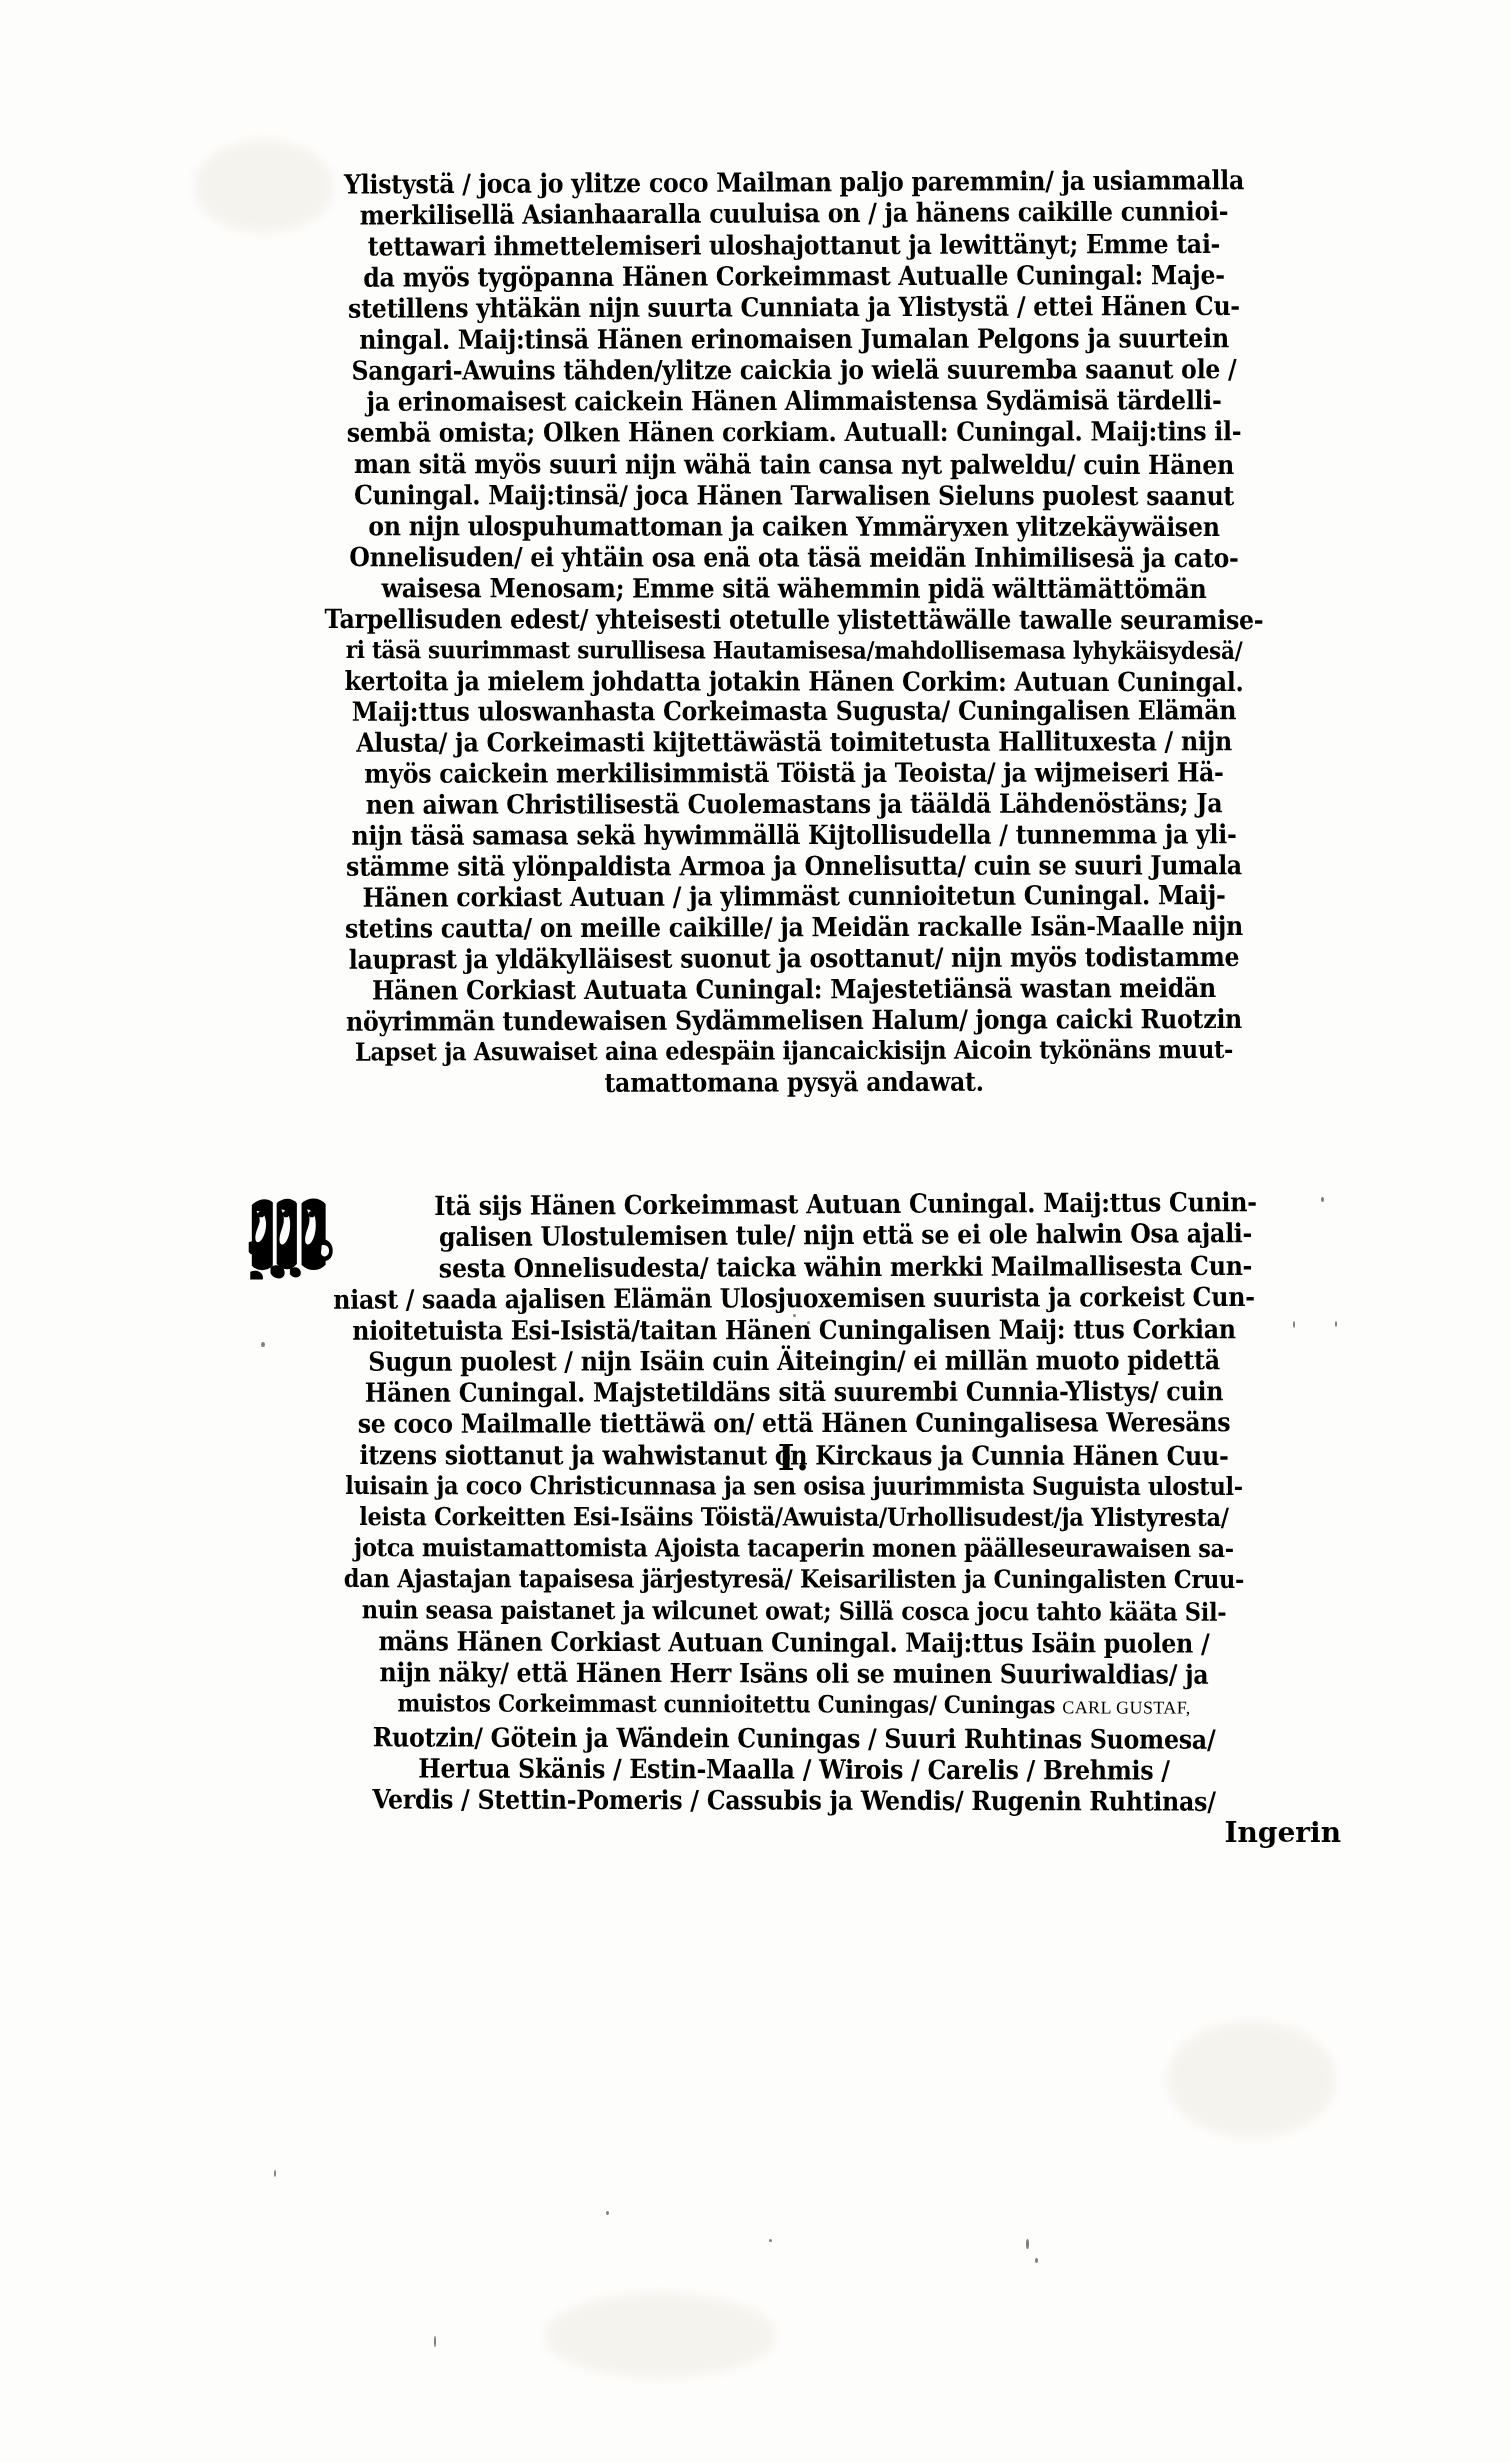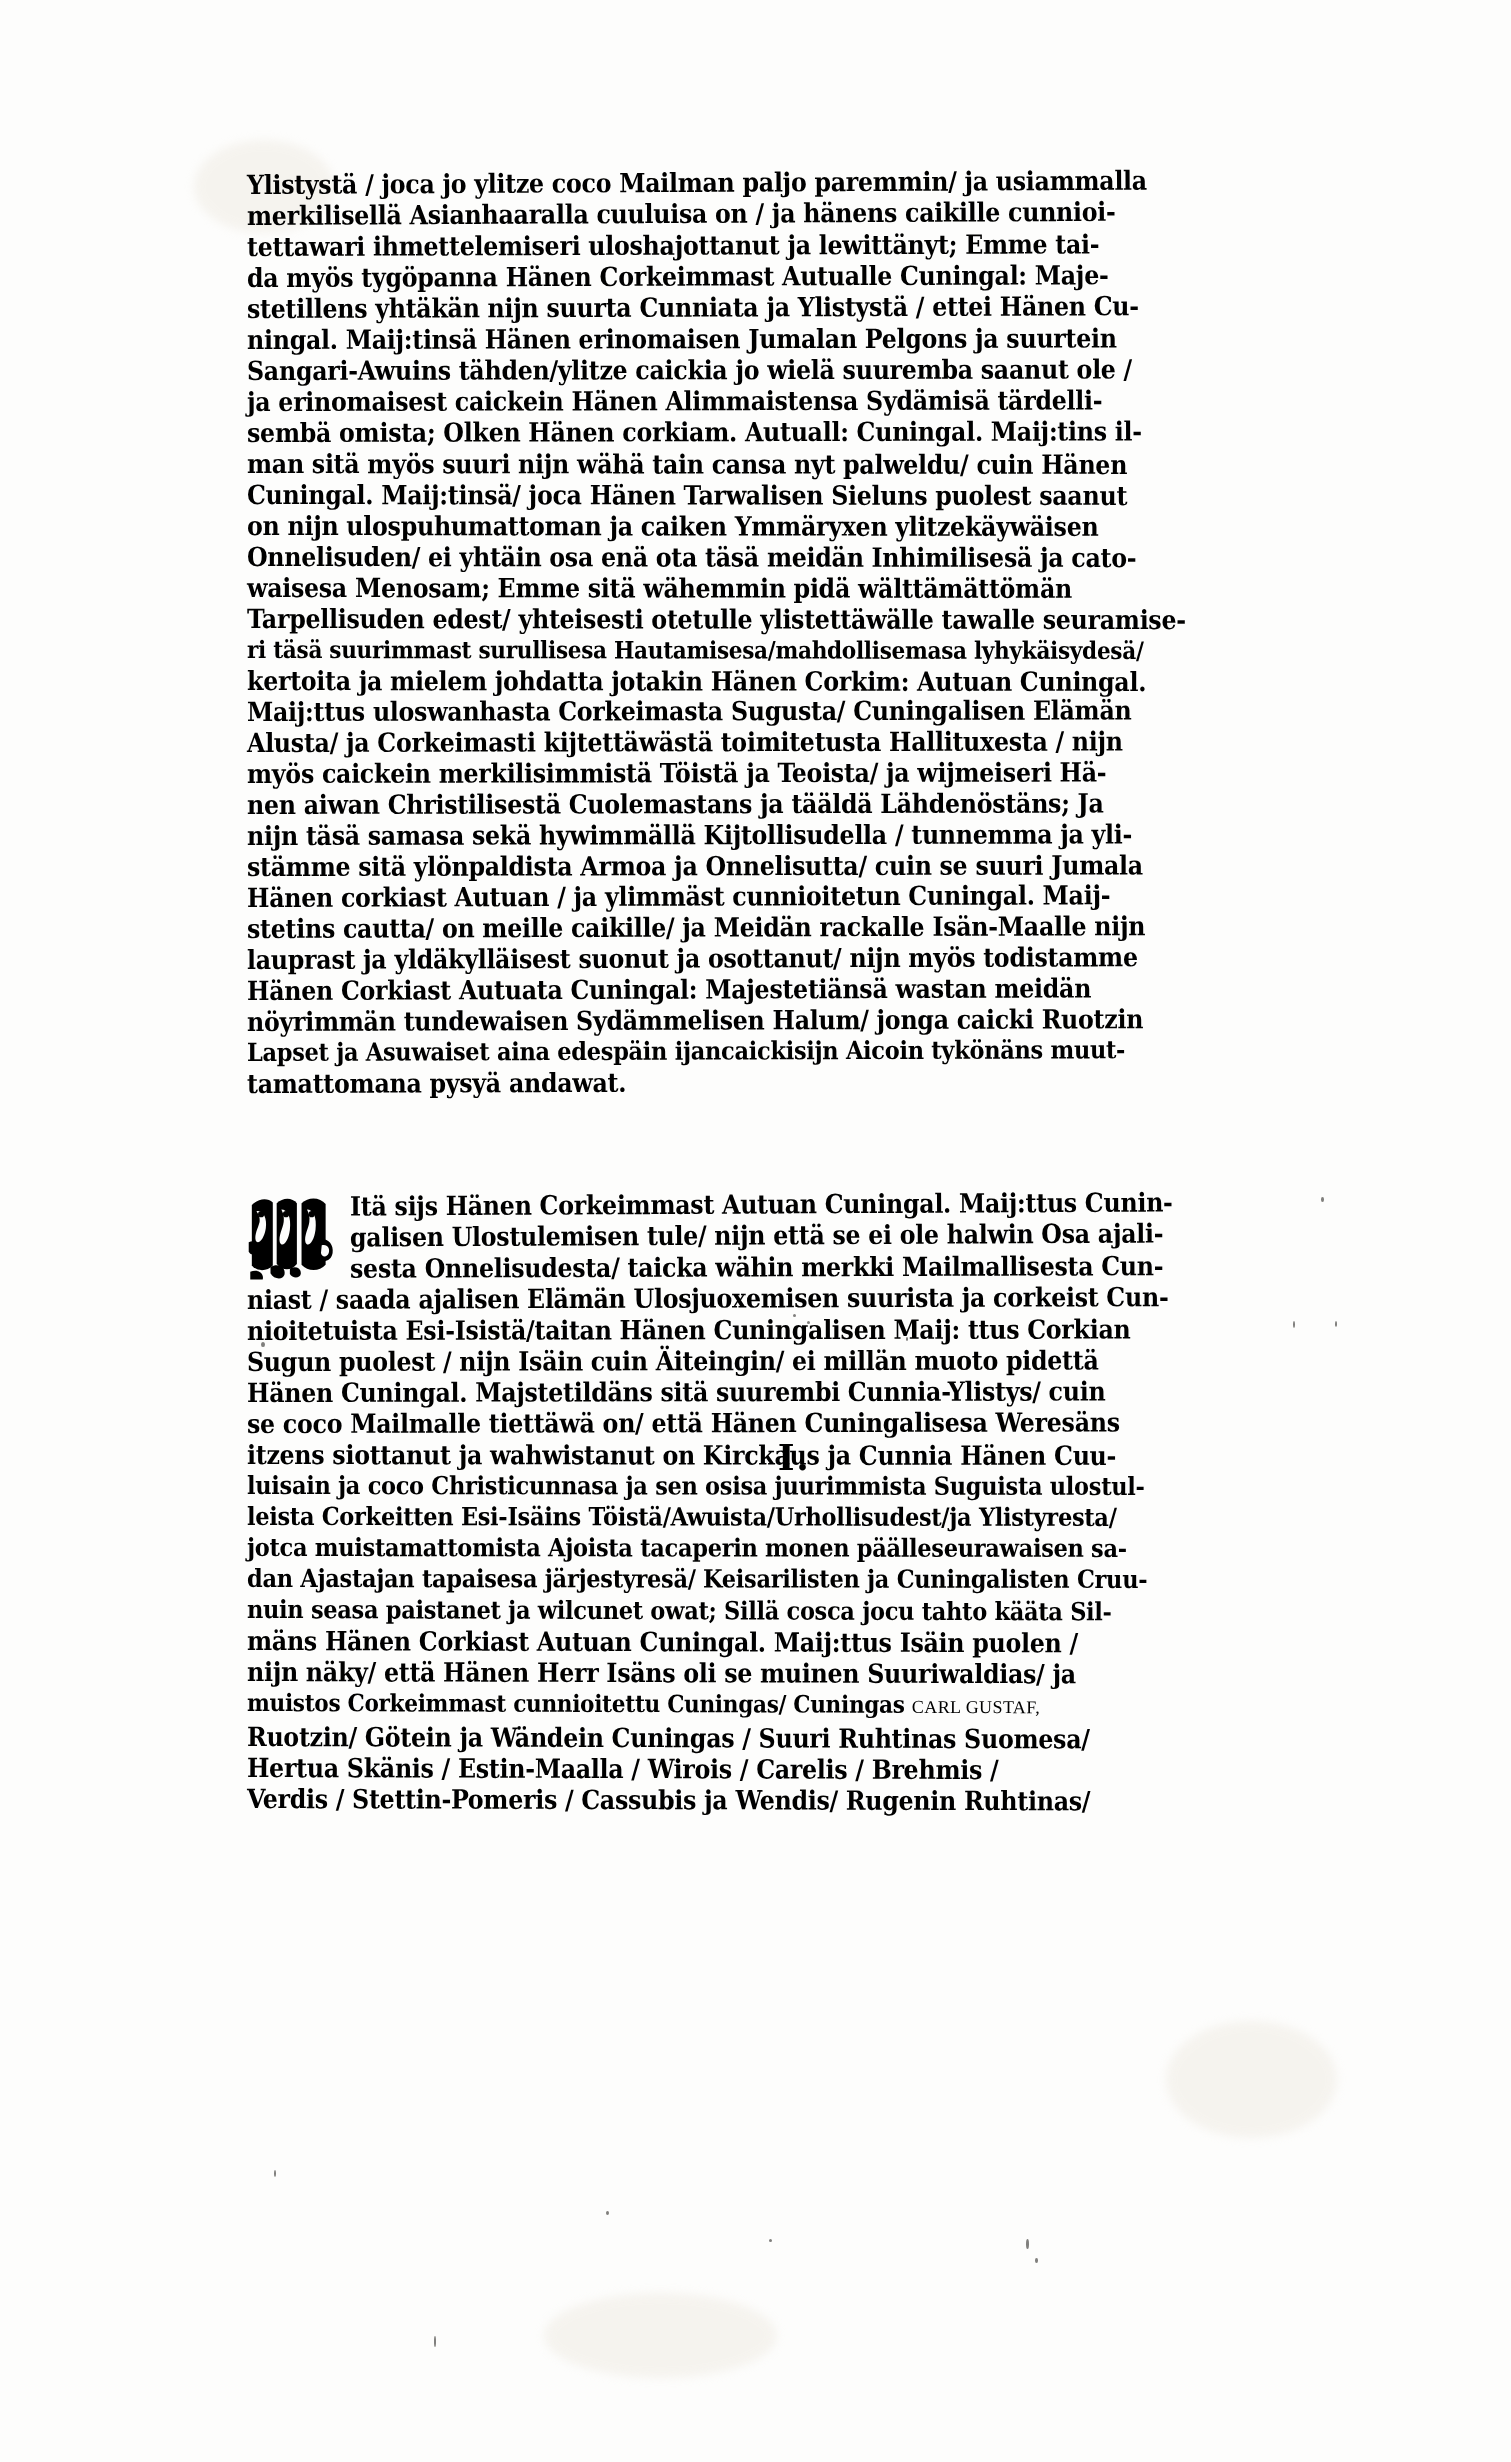--- a/index.html
+++ b/index.html
@@ -111,21 +111,21 @@
     font-size: 18px;
   }
 
   
   .w1 { transform: rotate(-0.28deg); }
   .w2 { transform: rotate(-0.18deg); }
   .w3 { transform: rotate(-0.10deg); }
   .w4 { transform: rotate(0.06deg); }
   .w5 { transform: rotate(0.16deg); }
 
-  .para-block { position: relative; }
+  .para-block { position: relative; text-align: center; }
 
   
   .dc-offset-1 { padding-left: 103px; }
   .dc-offset-2 { padding-left: 103px; }
 
   
   .short { }
 
   
   .fox {
@@ -241,16 +241,19 @@
       <div class="line fr w5">nijn näky/ että Hänen Herr Isäns oli se muinen Suuriwaldias/ ja</div>
 
       <div class="line fr w5" style="font-size:24px;">
         <span><span>muistos Corkeimmast cunnioitettu Cuningas/ Cuningas </span><span class="antiqua">CARL GUSTAF,</span><span></span></span>
       </div>
       <div class="line fr w5">Ruotzin/ Götein ja Wändein Cuningas / Suuri Ruhtinas Suomesa/</div>
       <div class="line fr w5">Hertua Skänis / Estin-Maalla / Wirois / Carelis / Brehmis /</div>
       <div class="line fr w5">Verdis / Stettin-Pomeris / Cassubis ja Wendis/ Rugenin Ruhtinas/</div>
     </div>
 
+    <div style="position:relative;height:40px;">
+      <div id="catchword" style="top:1.6px;">Ingerin</div>
+    </div>
 
   </div>
 </div>
 
 
 </body></html>

